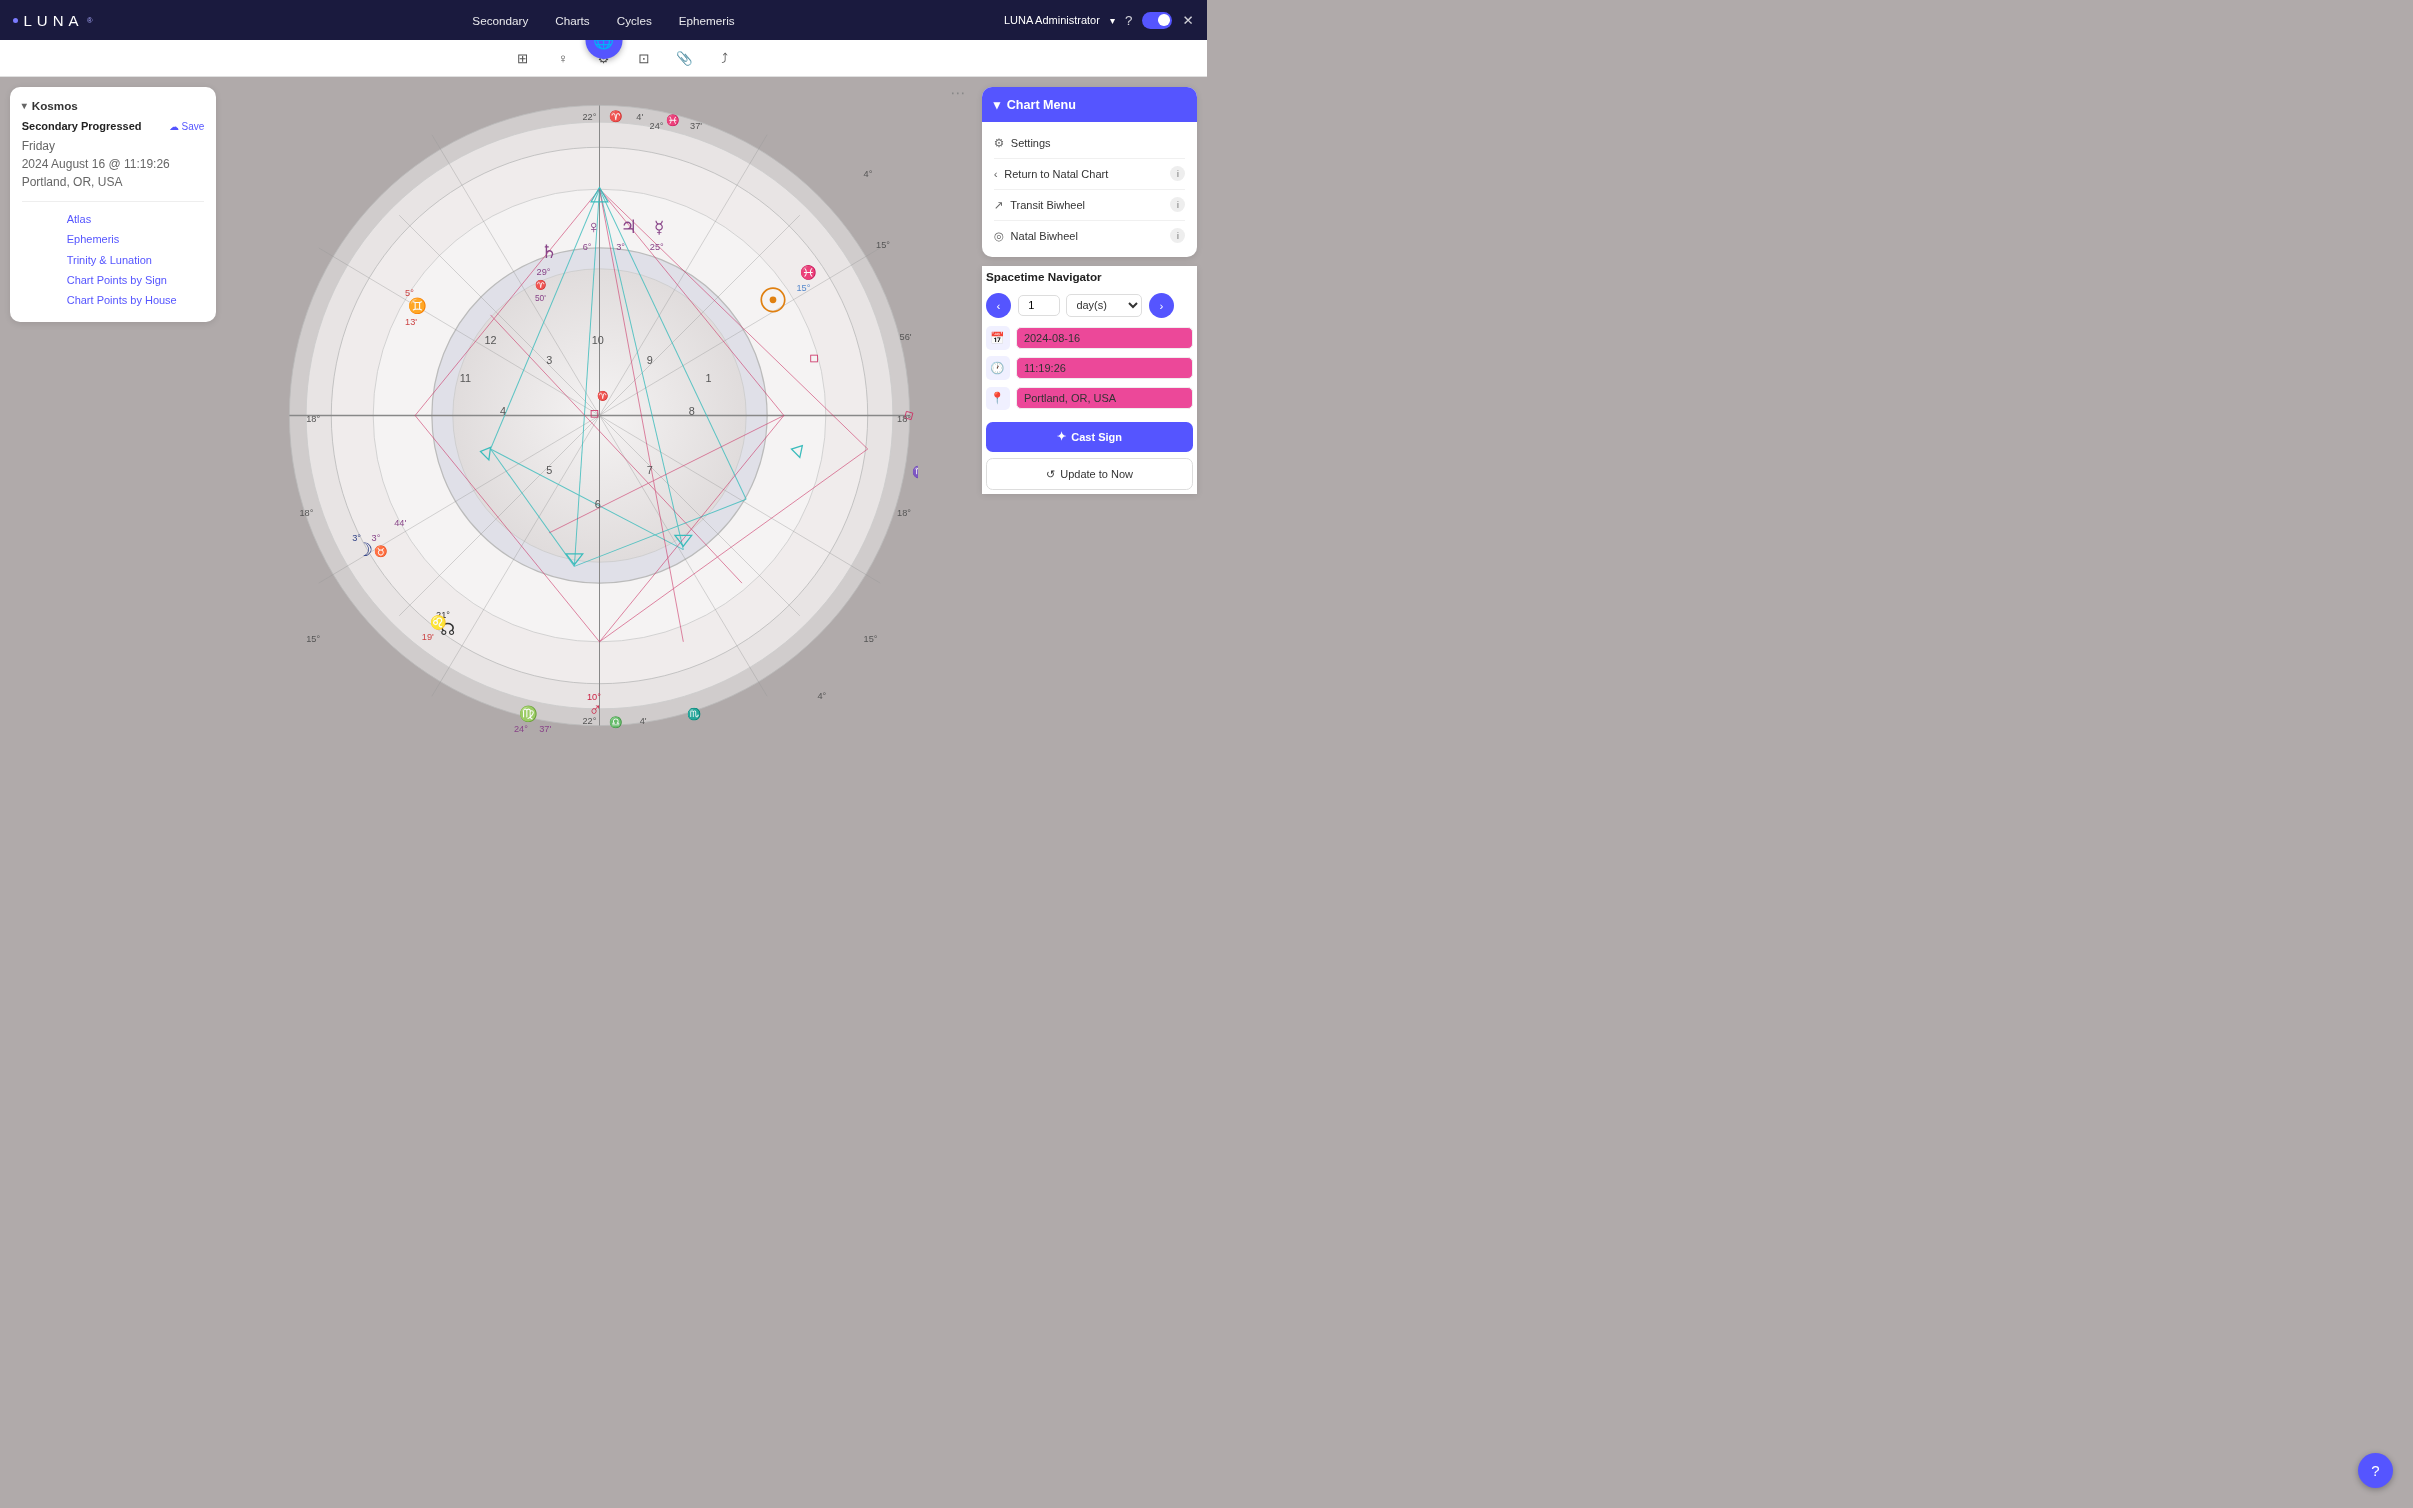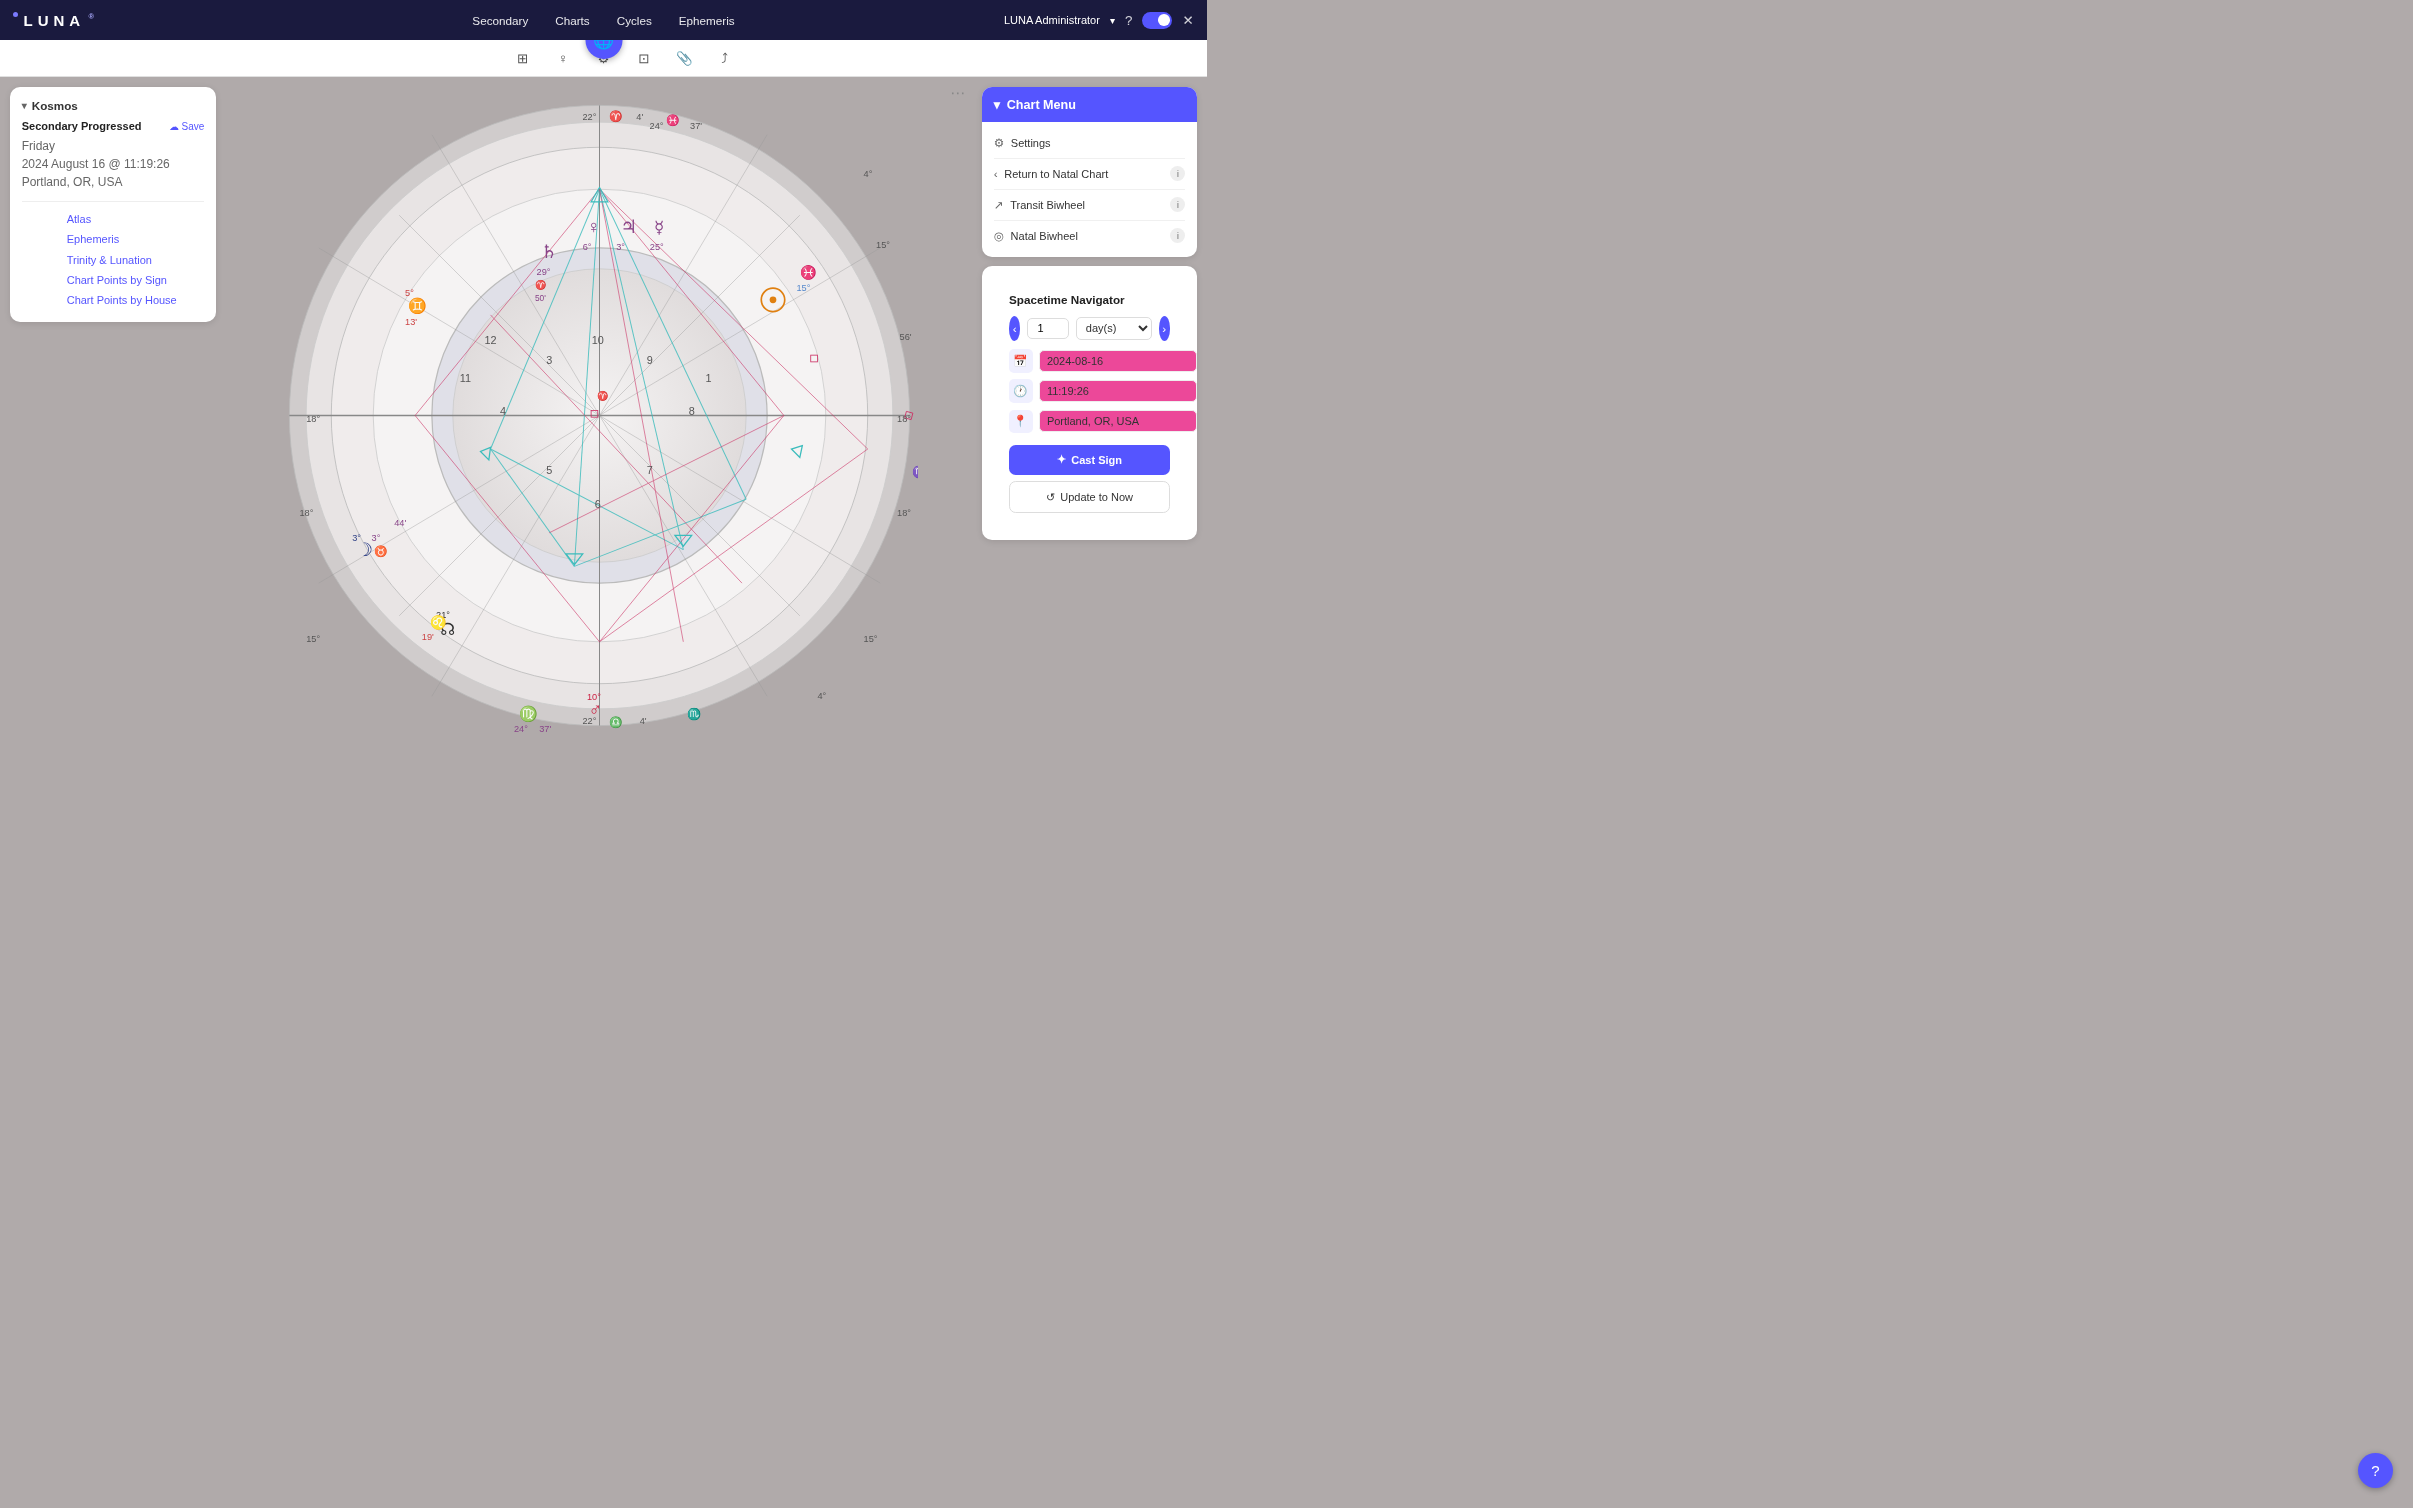--- a/index.html
+++ b/index.html
@@ -11,24 +11,25 @@
       height: 40px;
       display: flex;
       align-items: center;
       justify-content: space-between;
       padding: 0 13.4px;
       position: relative;
       z-index: 100;
     }
     .logo {
       display: flex;
+      align-items: center;
       gap: 3.4px;
       color: white;
       font-size: 15px;
-      font-weight: 700;
+      font-weight: 400;
       letter-spacing: 5px;
     }
     .logo-dot {
       width: 5px; height: 5px;
       background: #7b7bff;
       border-radius: 50%;
       margin-right: 1.7px;
     }
     .nav-links {
       display: flex;
@@ -182,22 +183,22 @@
       padding: 10px;
       flex-shrink: 0;
       display: flex;
       flex-direction: column;
       gap: 8.4px;
       position: relative;
       z-index: 10;
     }
     .panel-card {
       background: white;
-      border-radius: 10px;
-      padding: 27px;
+      border-radius: 0;
+      padding: 4px;
       box-shadow: 0 1.7px 6.7px rgba(0,0,0,0.1);
     }
     .chart-menu-card {
       background: white;
       border-radius: 10px;
       overflow: hidden;
       box-shadow: 0 1.7px 6.7px rgba(0,0,0,0.1);
     }
     .chart-menu-top {
       background: #5555ff;

